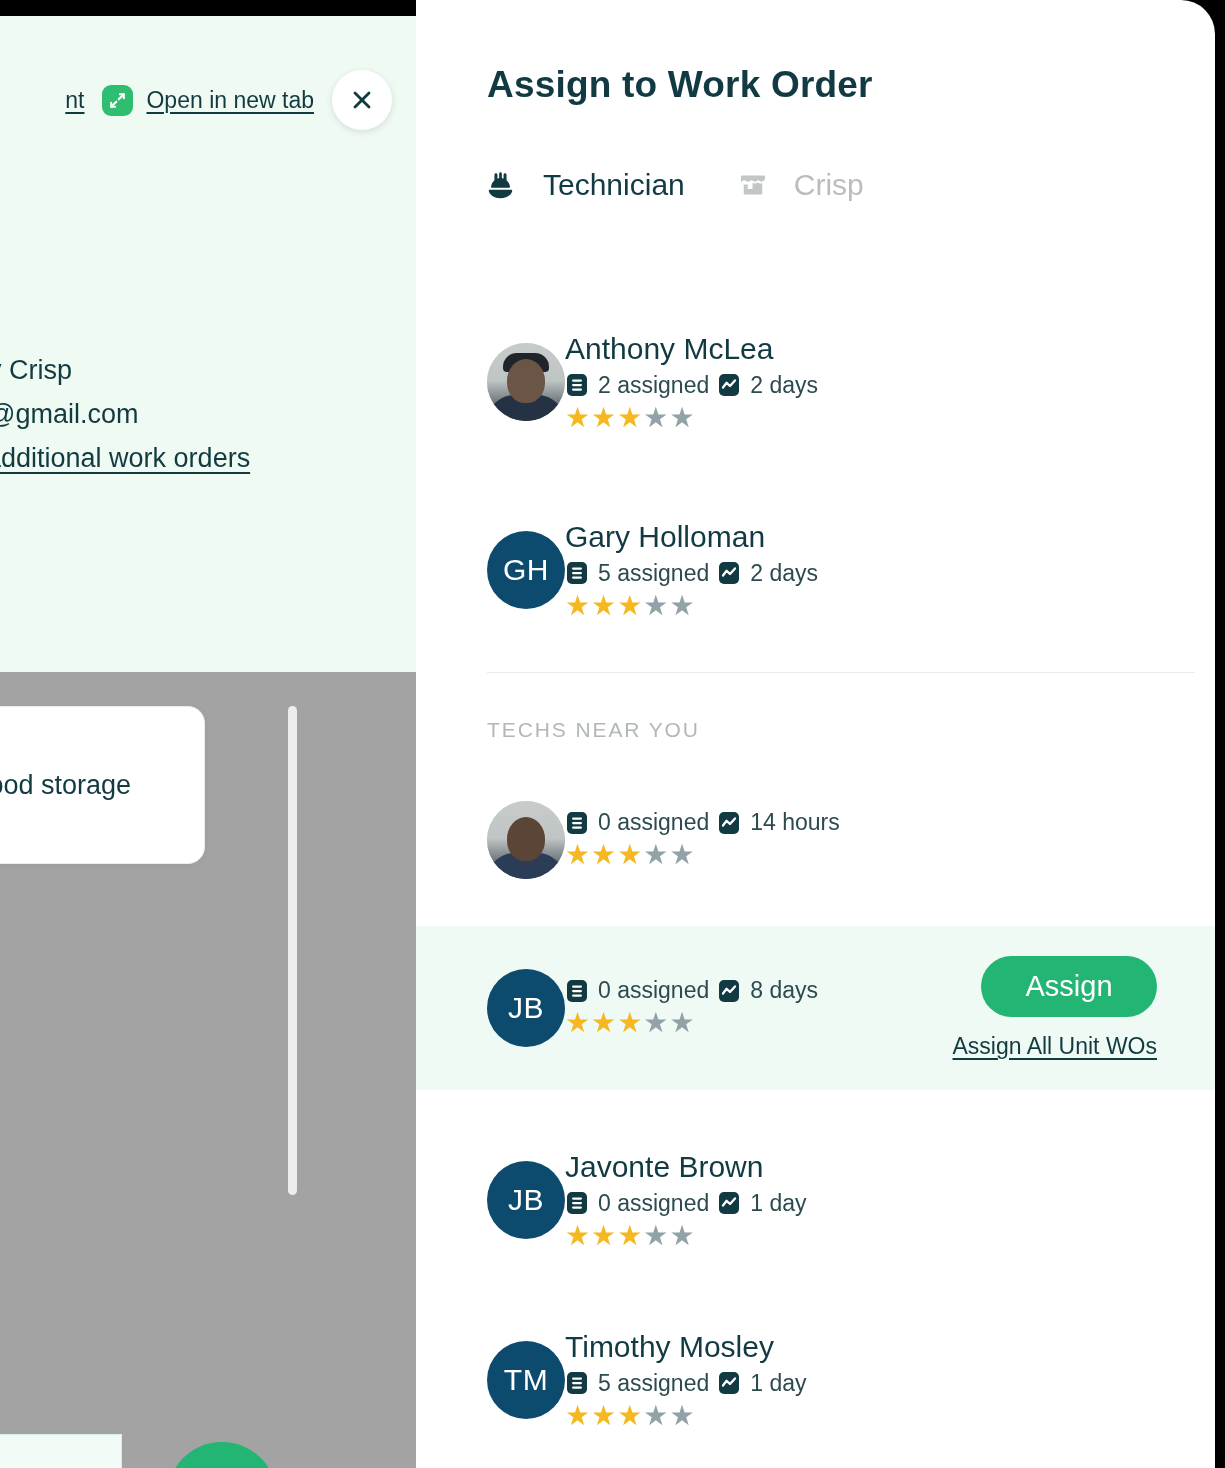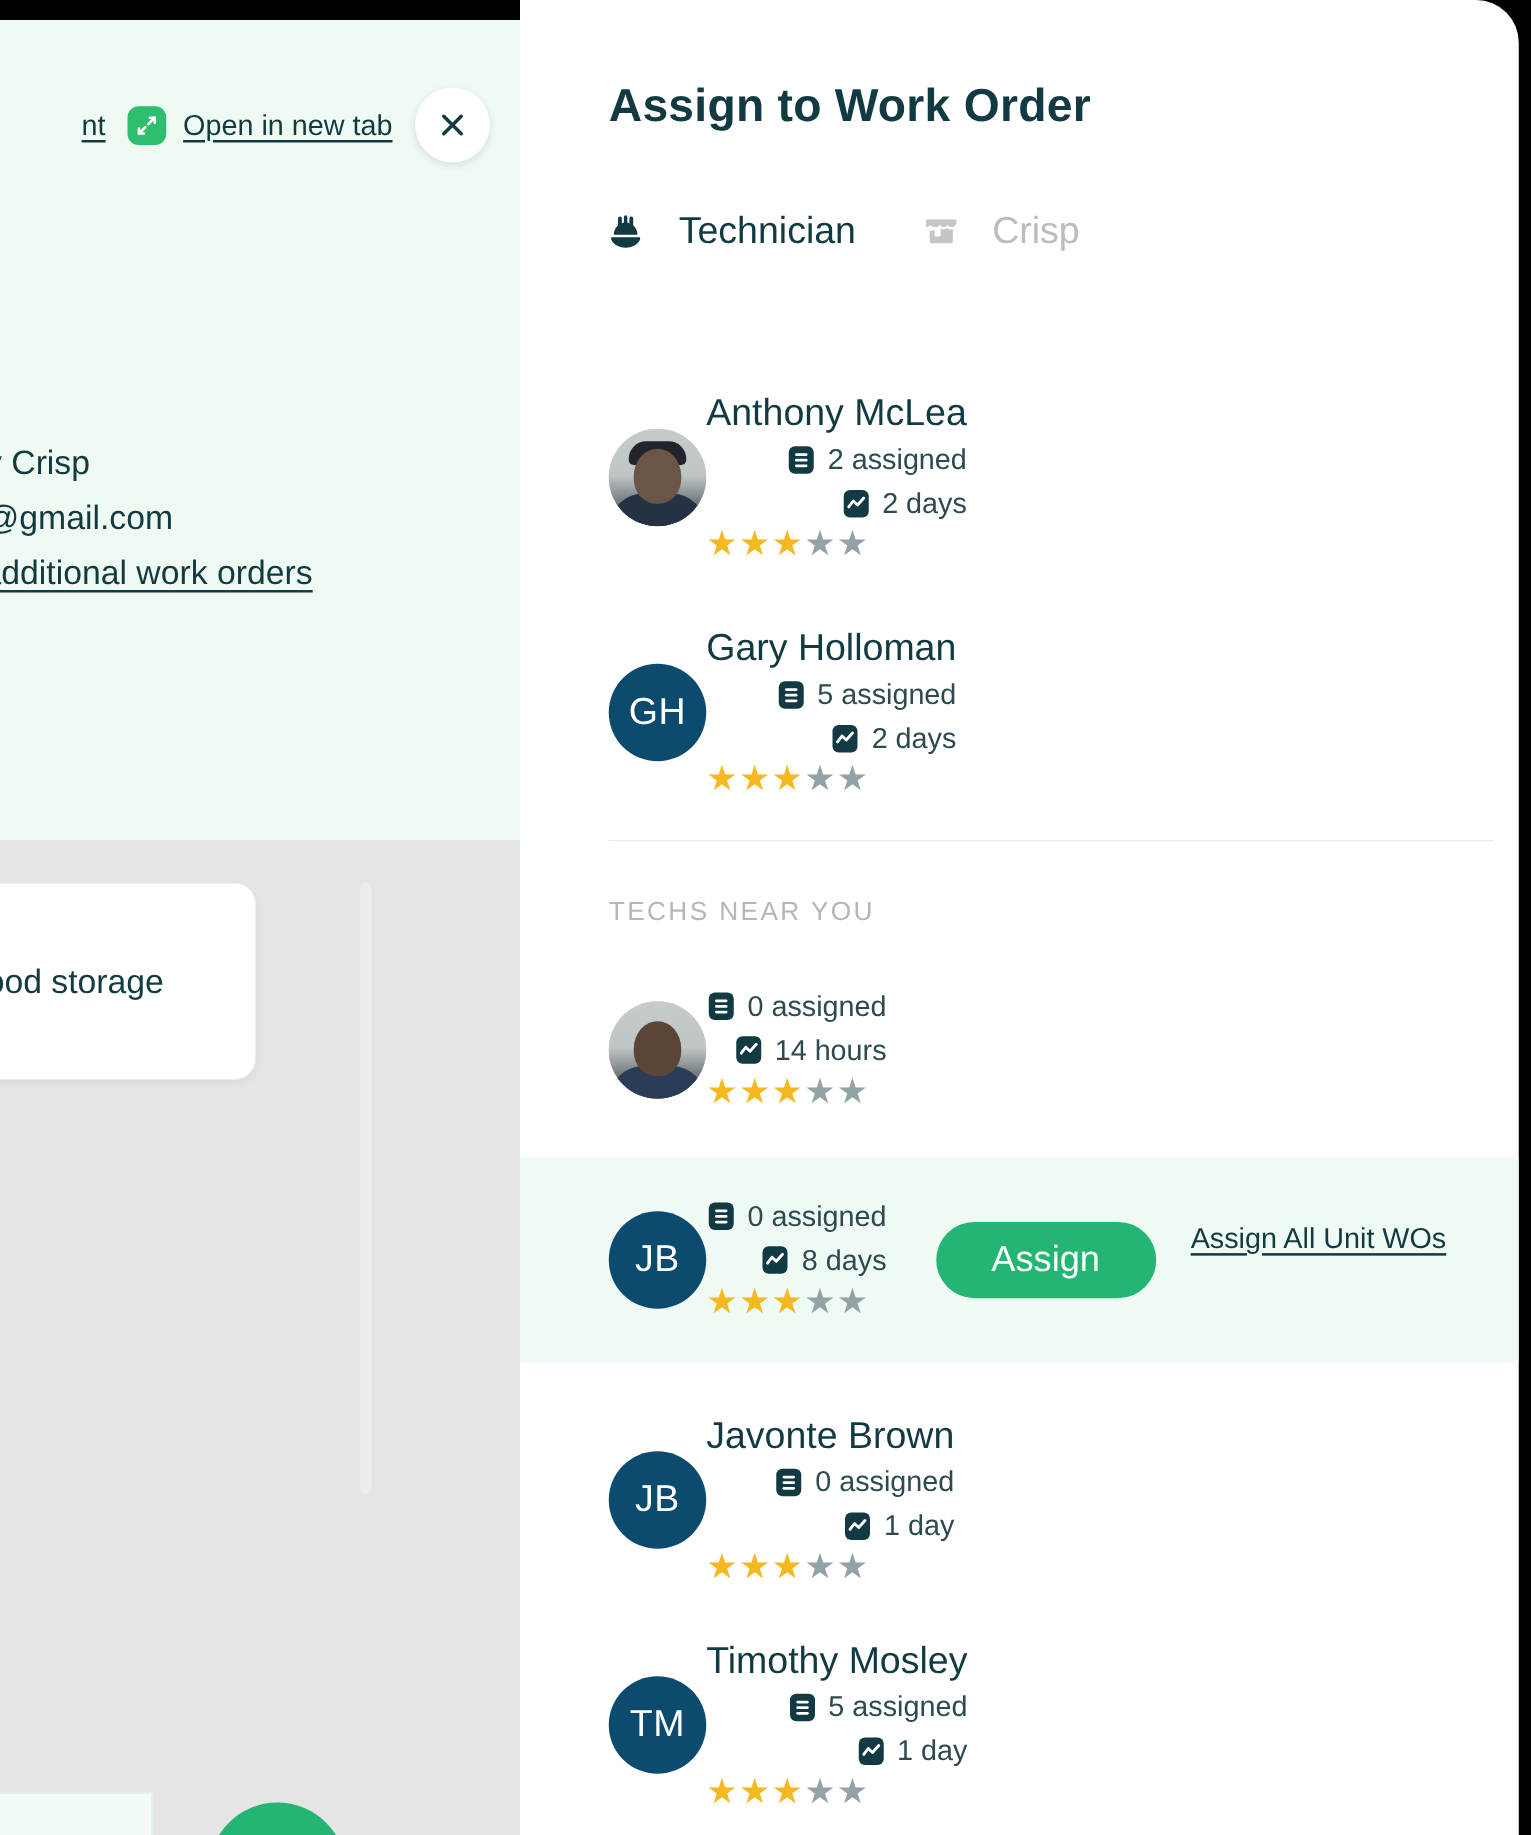--- a/index.html
+++ b/index.html
@@ -14,21 +14,21 @@
     position: relative;
     width: 1225px; height: 1468px;
     background: #000;
   }
 
   
   #left-panel {
     position: absolute;
     left: 0; top: 16px;
     width: 426px; height: 1452px;
-    background: #e5e5e5;
+    background: #a3a3a3;
     overflow: hidden;
   }
   #left-top-band {
     position: absolute;
     left: 0; top: 0;
     width: 426px; height: 656px;
     background: #effaf3;
   }
   #left-toolbar {
     position: absolute;
@@ -260,24 +260,23 @@
     justify-content: center;
   }
   .tech-name {
     font-size: 30px;
     color: #113a42;
     line-height: 36px;
     margin-bottom: 5px;
   }
   .tech-stats {
     display: flex;
-    align-items: flex-end;
+    align-items: flex-start;
     gap: 8px;
     margin-bottom: 3px;
-    flex-direction: column;
   }
   .stat {
     display: flex;
     align-items: center;
     gap: 9px;
   }
   .stat-text {
     font-size: 23px;
     color: #2d4a51;
     white-space: nowrap;
@@ -289,23 +288,23 @@
   }
   .star-on { color: #f5b820; }
   .star-off { color: #92a3a8; }
 
   .row-actions {
     position: absolute;
     right: 58px;
     top: 50%;
     transform: translateY(-50%);
     display: flex;
-    flex-direction: row;
-    align-items: flex-start;
-    gap: 28px;
+    flex-direction: column;
+    align-items: flex-end;
+    gap: 16px;
   }
   .assign-btn {
     width: 176px; height: 61px;
     border-radius: 31px;
     background: #22b573;
     color: #ffffff;
     font-size: 29px;
     border: none;
     font-family: inherit;
     cursor: pointer;

